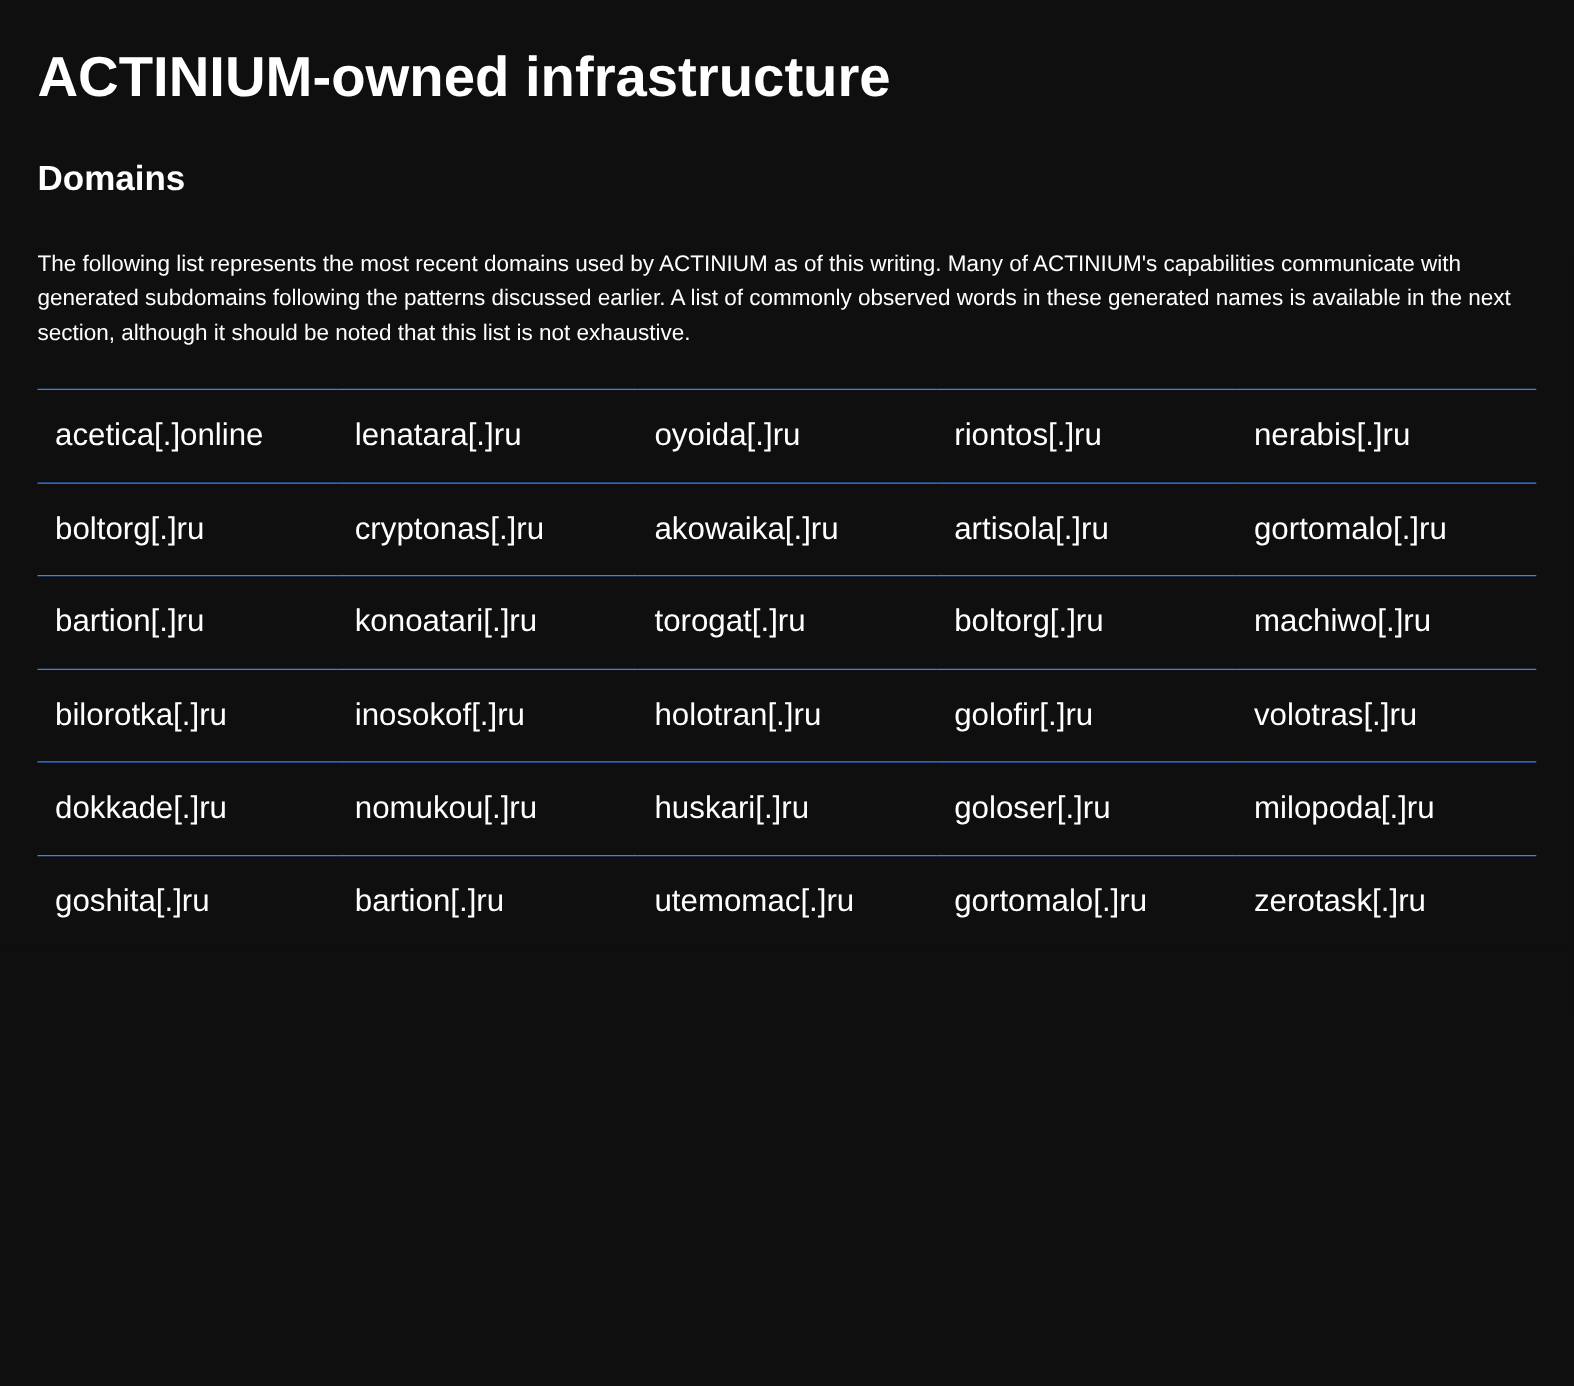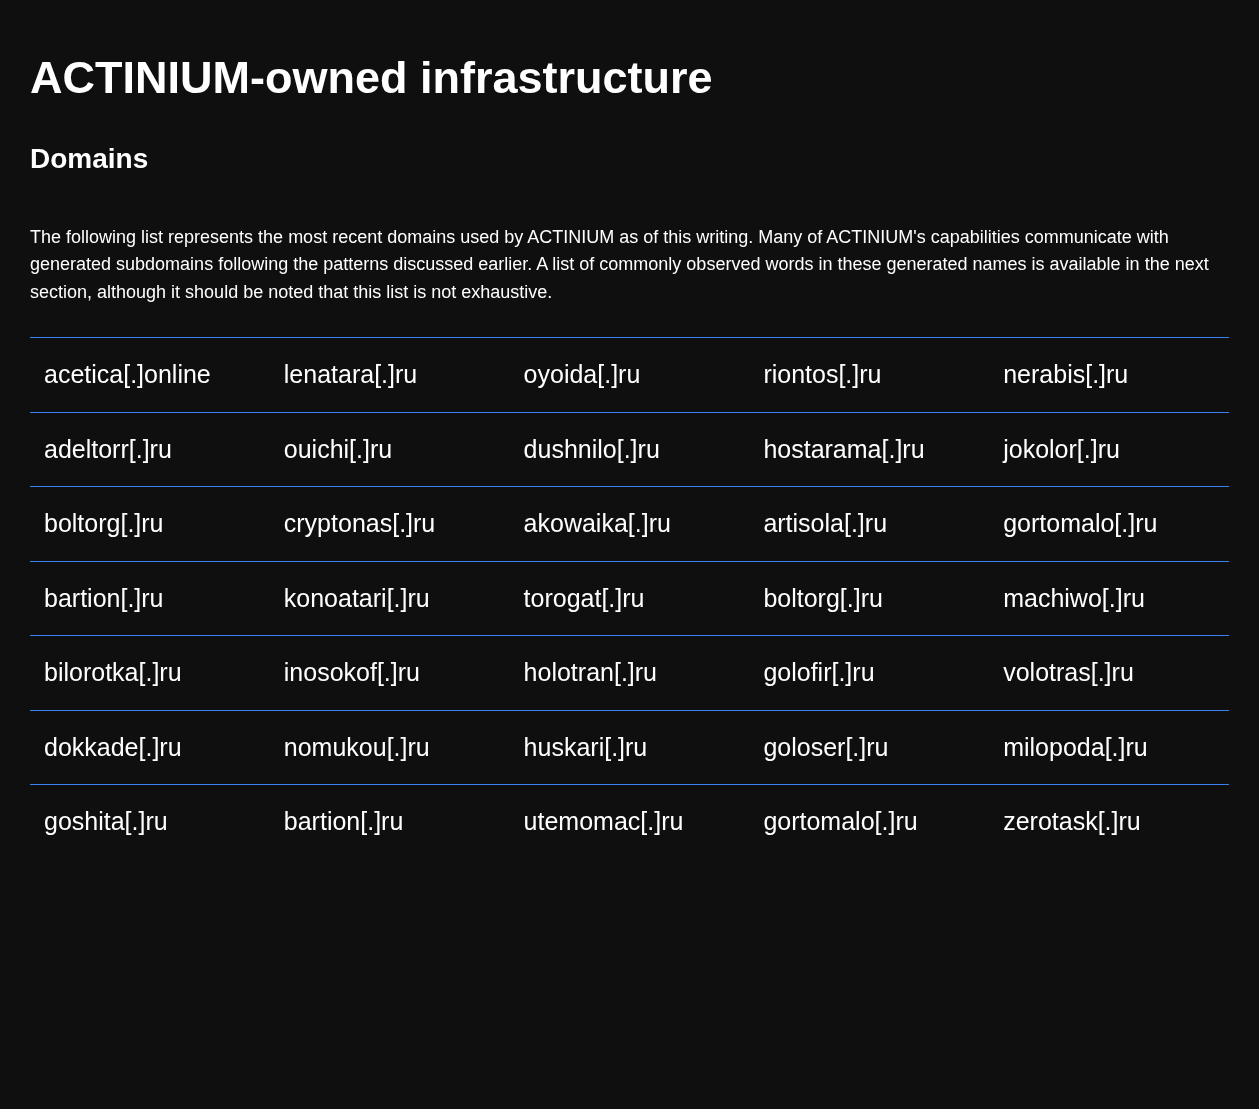--- a/index.html
+++ b/index.html
@@ -12,26 +12,26 @@
     line-height: 1.5;
   }
   .page {
     width: 1259px;
     box-sizing: border-box;
     padding: 28px 30px 0 30px;
   }
   h1 {
     font-size: 45px;
     font-weight: 700;
-    margin: 16px 0 26px 0;
+    margin: 0 0 26px 0;
   }
   h2 {
     font-size: 28px;
     font-weight: 700;
-    margin: 0 0 44px 0;
+    margin: 0 0 34px 0;
   }
   p.intro {
     font-size: 18px;
     margin: 0 16px 30px 0;
     line-height: 1.55;
     max-width: 1195px;
   }
   table {
     width: 100%;
     border-collapse: collapse;
@@ -62,27 +62,20 @@
   <table>
     <tbody id="domains-tbody">
         <tr>
           <td>acetica[.]online</td>
           <td>lenatara[.]ru</td>
           <td>oyoida[.]ru</td>
           <td>riontos[.]ru</td>
           <td>nerabis[.]ru</td>
         </tr>
         <tr>
-          <td>adeltorr[.]ru</td>
-          <td>ouichi[.]ru</td>
-          <td>dushnilo[.]ru</td>
-          <td>hostarama[.]ru</td>
-          <td>jokolor[.]ru</td>
-        </tr>
-        <tr>
           <td>boltorg[.]ru</td>
           <td>cryptonas[.]ru</td>
           <td>akowaika[.]ru</td>
           <td>artisola[.]ru</td>
           <td>gortomalo[.]ru</td>
         </tr>
         <tr>
           <td>bartion[.]ru</td>
           <td>konoatari[.]ru</td>
           <td>torogat[.]ru</td>

